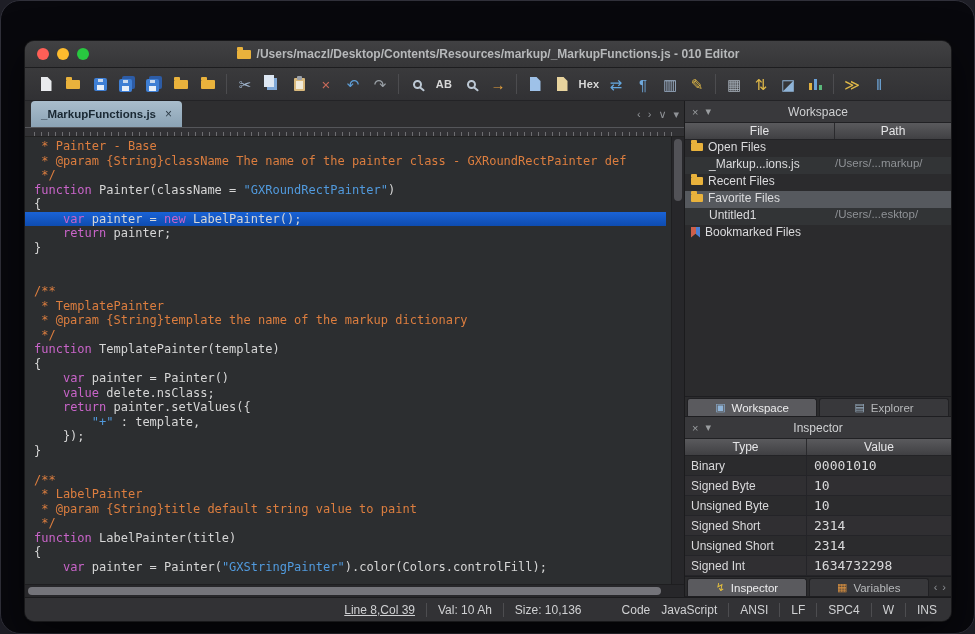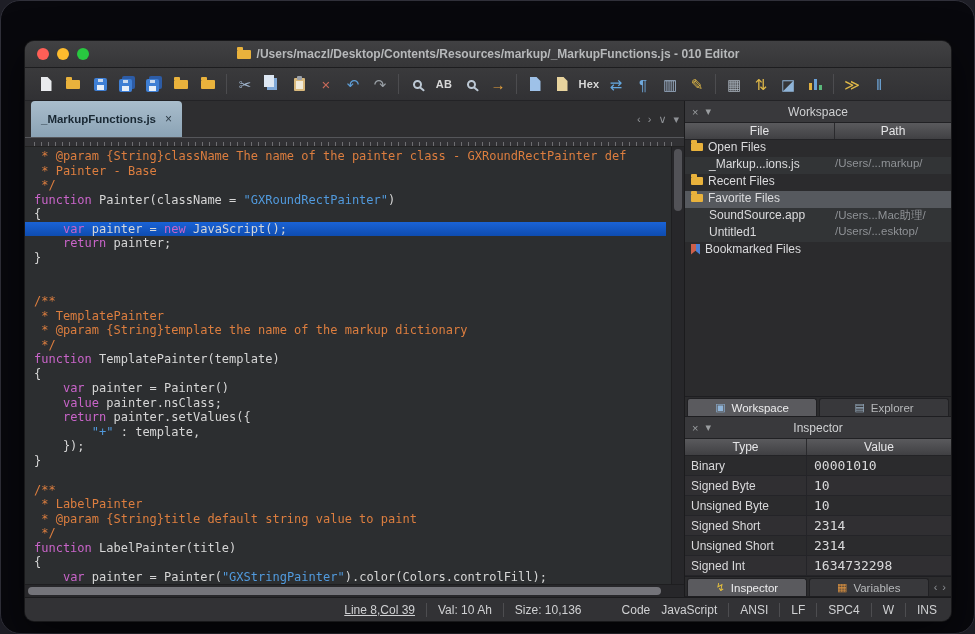--- a/index.html
+++ b/index.html
@@ -56,21 +56,21 @@
   .mini-bookmark { width:9px; height:11px; display:inline-block; flex:0 0 auto;
       background:linear-gradient(90deg,#cc5f4a 0 50%,#4a7fd4 50% 100%);
       clip-path:polygon(0 0,100% 0,100% 100%,50% 66%,0 100%); }
 
   
   .content { flex:1; display:flex; min-height:0; }
   .left-col { flex:1; min-width:0; display:flex; flex-direction:column; border-right:1px solid #1b1b1d; }
 
   .tabbar { flex:0 0 23px; background:#2e2e30; border-bottom:1px solid #55565a;
             display:flex; align-items:flex-end; padding-left:6px; position:relative; }
-  .tab { height:36px; background:linear-gradient(#a9bdcc,var(--tab-bg,#8ba3b5)); color:#192833;
+  .tab { height:26px; background:linear-gradient(#a9bdcc,var(--tab-bg,#8ba3b5)); color:#192833;
          font-size:11.5px; font-weight:bold; display:flex; align-items:center; gap:9px;
          padding:0 10px; border-radius:4px 4px 0 0; }
   .tab-close { font-size:12px; font-weight:normal; color:#2c3b46; }
   .tab-nav { position:absolute; right:5px; top:0; height:100%; display:flex; align-items:center; gap:7px; }
   .tn-btn { color:#8f9296; font-size:11px; line-height:1; }
 
   .ruler { flex:0 0 9px; background:#313134; border-bottom:1px solid #222;
            background-image:repeating-linear-gradient(90deg,#6d6d70 0 1px,transparent 1px 7px);
            background-size:calc(100% - 20px) 4px; background-position:9px 4px; background-repeat:no-repeat; }
 
@@ -260,38 +260,38 @@
               <span class="tn-btn">›</span>
               <span class="tn-btn">∨</span>
               <span class="tn-btn">▾</span>
             </div>
         </div>
 
         <div class="ruler"></div>
 
         <div class="code-wrap">
           <div class="code-area" id="code-area">
+              <div class="code-line"><span class="tk-cm"> * Painter - Base</span></div>
               <div class="code-line"><span class="tk-cm"> * @param {String}className The name of the painter class - GXRoundRectPainter def</span></div>
-              <div class="code-line"><span class="tk-cm"> * Painter - Base</span></div>
               <div class="code-line"><span class="tk-cm"> */</span></div>
               <div class="code-line"><span class="tk-kw">function</span><span class="tk-tx"> Painter(className = </span><span class="tk-st">"GXRoundRectPainter"</span><span class="tk-tx">)</span></div>
               <div class="code-line"><span class="tk-tx">{</span></div>
-              <div class="code-line sel"><span class="tk-tx">    </span><span class="tk-kw">var</span><span class="tk-tx"> painter = </span><span class="tk-kw">new</span><span class="tk-tx"> JavaScript();</span></div>
+              <div class="code-line sel"><span class="tk-tx">    </span><span class="tk-kw">var</span><span class="tk-tx"> painter = </span><span class="tk-kw">new</span><span class="tk-tx"> LabelPainter();</span></div>
               <div class="code-line"><span class="tk-tx">    </span><span class="tk-kw">return</span><span class="tk-tx"> painter;</span></div>
               <div class="code-line"><span class="tk-tx">}</span></div>
               <div class="code-line">&nbsp;</div>
               <div class="code-line">&nbsp;</div>
               <div class="code-line"><span class="tk-cm">/**</span></div>
               <div class="code-line"><span class="tk-cm"> * TemplatePainter</span></div>
               <div class="code-line"><span class="tk-cm"> * @param {String}template the name of the markup dictionary</span></div>
               <div class="code-line"><span class="tk-cm"> */</span></div>
               <div class="code-line"><span class="tk-kw">function</span><span class="tk-tx"> TemplatePainter(template)</span></div>
               <div class="code-line"><span class="tk-tx">{</span></div>
               <div class="code-line"><span class="tk-tx">    </span><span class="tk-kw">var</span><span class="tk-tx"> painter = Painter()</span></div>
-              <div class="code-line"><span class="tk-tx">    </span><span class="tk-kw">value</span><span class="tk-tx"> painter.nsClass;</span></div>
+              <div class="code-line"><span class="tk-tx">    </span><span class="tk-kw">value</span><span class="tk-tx"> delete.nsClass;</span></div>
               <div class="code-line"><span class="tk-tx">    </span><span class="tk-kw">return</span><span class="tk-tx"> painter.setValues({</span></div>
               <div class="code-line"><span class="tk-tx">        </span><span class="tk-st">"+"</span><span class="tk-tx"> : template,</span></div>
               <div class="code-line"><span class="tk-tx">    });</span></div>
               <div class="code-line"><span class="tk-tx">}</span></div>
               <div class="code-line">&nbsp;</div>
               <div class="code-line"><span class="tk-cm">/**</span></div>
               <div class="code-line"><span class="tk-cm"> * LabelPainter</span></div>
               <div class="code-line"><span class="tk-cm"> * @param {String}title default string value to paint</span></div>
               <div class="code-line"><span class="tk-cm"> */</span></div>
               <div class="code-line"><span class="tk-kw">function</span><span class="tk-tx"> LabelPainter(title)</span></div>
@@ -341,26 +341,20 @@
             </div>
             <div class="ws-row sel">
               <span class="ws-file">
                 <span class="mini-folder sm"></span>
                 <span class="ws-name">Favorite Files</span>
               </span>
               <span class="ws-path"></span>
             </div>
             <div class="ws-row child">
               <span class="ws-file indent">
-                <span class="ws-name">SoundSource.app</span>
-              </span>
-              <span class="ws-path">/Users...Mac助理/</span>
-            </div>
-            <div class="ws-row child">
-              <span class="ws-file indent">
                 <span class="ws-name">Untitled1</span>
               </span>
               <span class="ws-path">/Users/...esktop/</span>
             </div>
             <div class="ws-row">
               <span class="ws-file">
                 <span class="mini-bookmark"></span>
                 <span class="ws-name">Bookmarked Files</span>
               </span>
               <span class="ws-path"></span>

